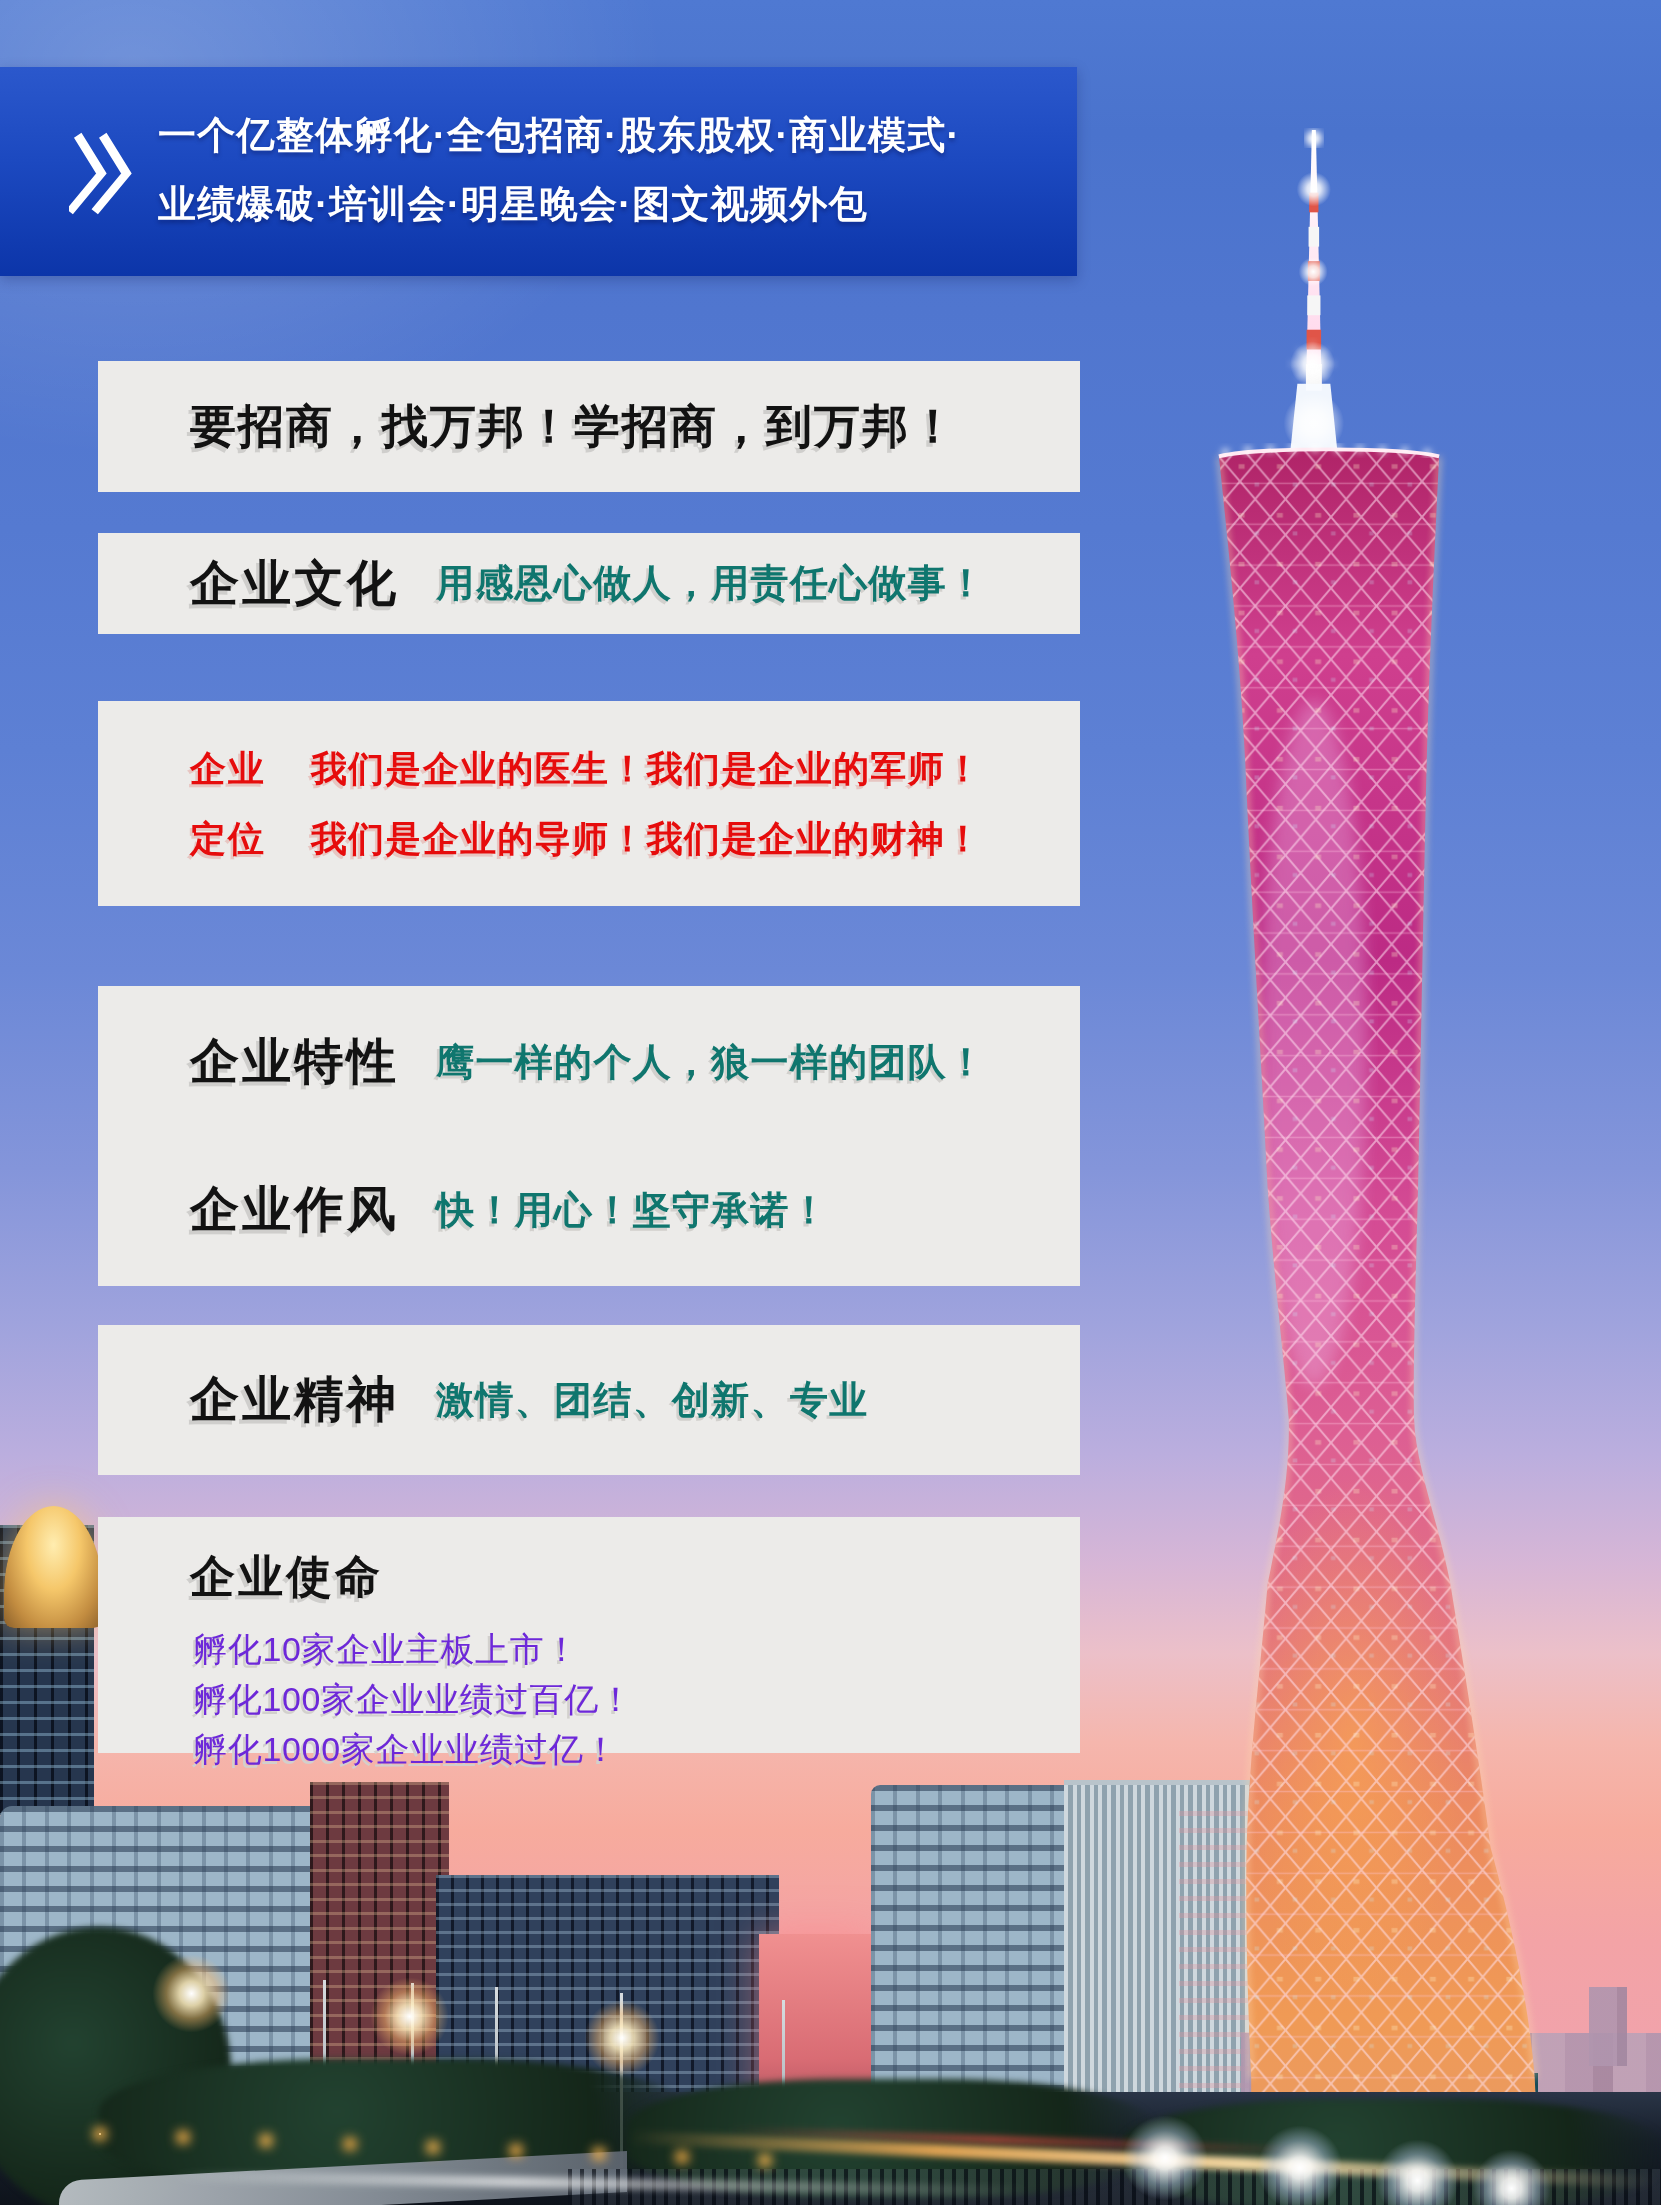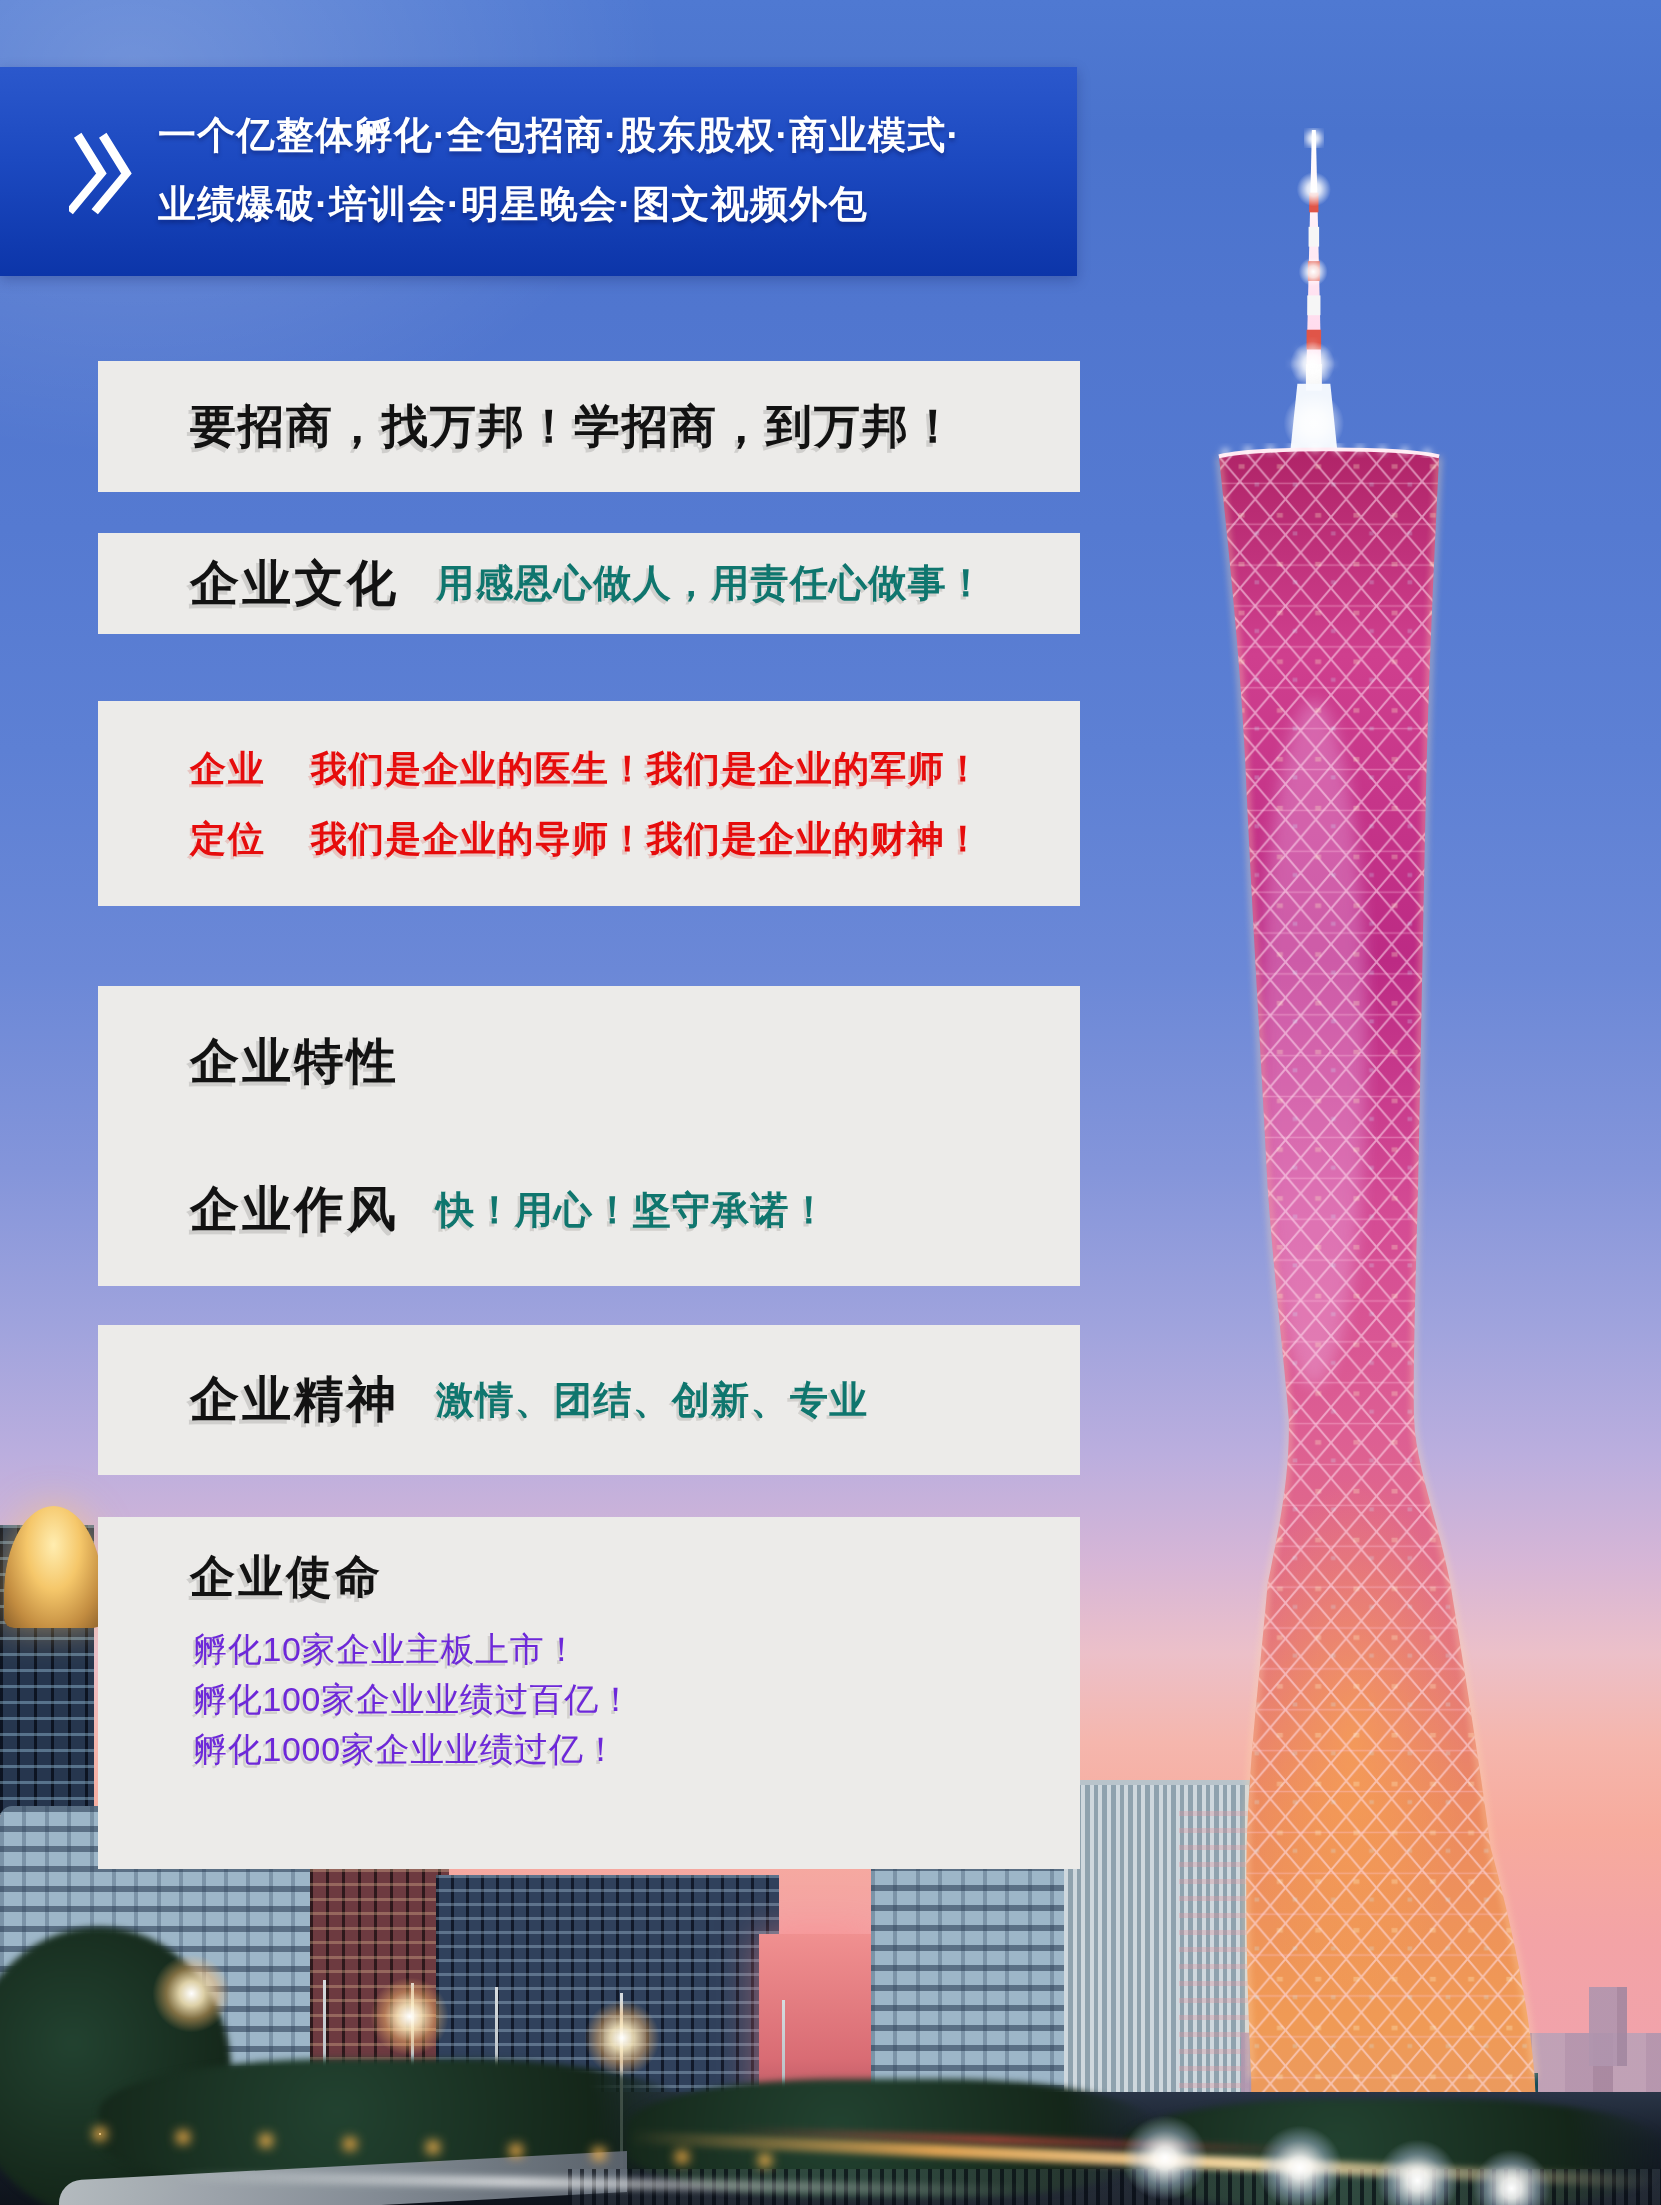--- a/index.html
+++ b/index.html
@@ -96,21 +96,21 @@
   .card-character{top:986px;height:152px;}
   .card-style{top:1134px;height:152px;}
   .card-spirit{top:1325px;height:150px;}
   .card-positioning{top:701px;height:205px;display:flex;align-items:center;}
   .pos-titles{margin-left:92px;}
   .pos-title{font-size:36px;line-height:70px;font-weight:900;color:#e60c0c;
     letter-spacing:2px;text-shadow:-2.6px 3.3px 0 #e7c6c2;white-space:nowrap;}
   .pos-lines{margin-left:45px;}
   .pos-line{font-size:36px;line-height:70px;font-weight:900;color:#e60c0c;
     letter-spacing:1.3px;white-space:nowrap;text-shadow:-2.6px 3.3px 0 #e7c6c2;}
-  .card-mission{top:1517px;height:352px;}
+  .card-mission{top:1517px;height:236px;}
   .mission-title{margin:30px 0 0 92px;font-size:45px;font-weight:900;color:#121212;
     letter-spacing:3.3px;text-shadow:-3.3px 4px 0 #cfcecc;white-space:nowrap;}
   .mission-lines{margin:17px 0 0 95px;}
   .mission-line{font-size:34px;line-height:50px;font-weight:400;color:#6d28d9;
     letter-spacing:0.7px;white-space:nowrap;text-shadow:-2.6px 3.3px 0 #d2d0cd;}
 </style>
 </head>
 <body>
 
 <div class="poster">
@@ -295,20 +295,21 @@
       <div class="pos-title">定位</div>
     </div>
     <div class="pos-lines">
       <div class="pos-line">我们是企业的医生！我们是企业的军师！</div>
       <div class="pos-line">我们是企业的导师！我们是企业的财神！</div>
     </div>
   </section>
 
   <section class="card card-character duo">
     <div class="card-title">企业特性</div>
+    <div class="card-sub">鹰一样的个人，狼一样的团队！</div>
   </section>
 
   <section class="card card-style duo">
     <div class="card-title">企业作风</div>
     <div class="card-sub">快！用心！坚守承诺！</div>
   </section>
 
   <section class="card card-spirit duo">
     <div class="card-title">企业精神</div>
     <div class="card-sub">激情、团结、创新、专业</div>

